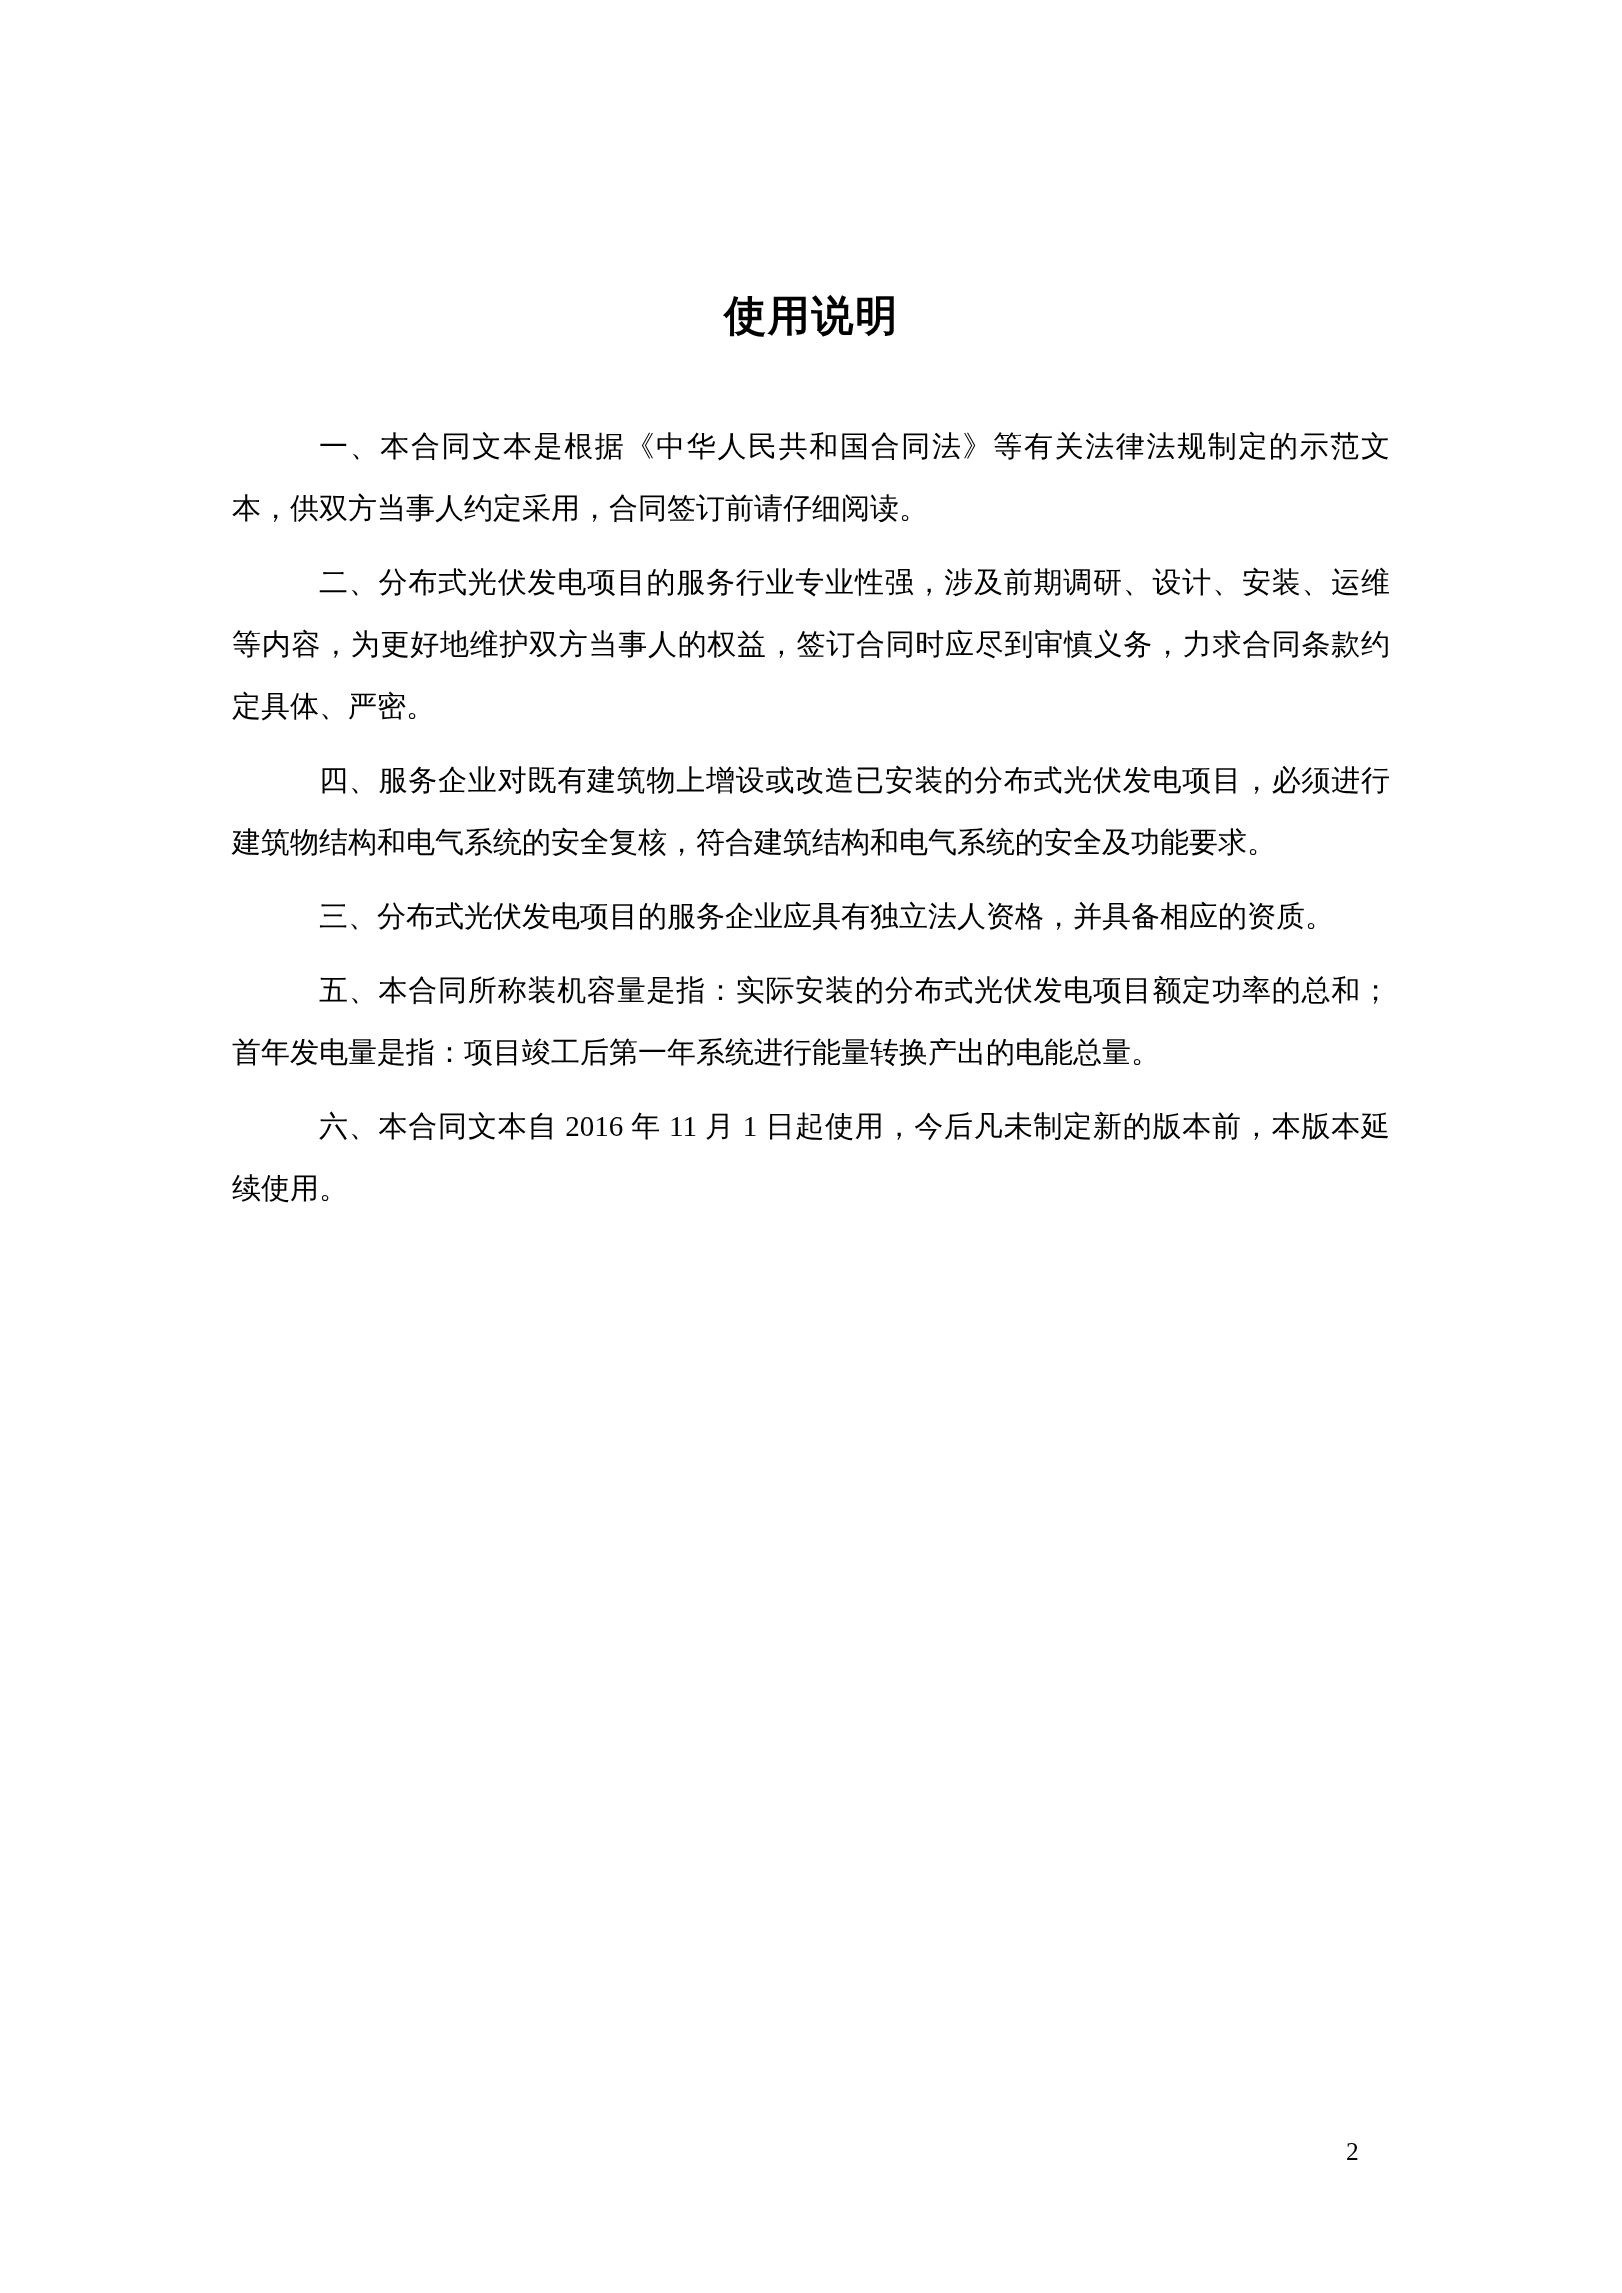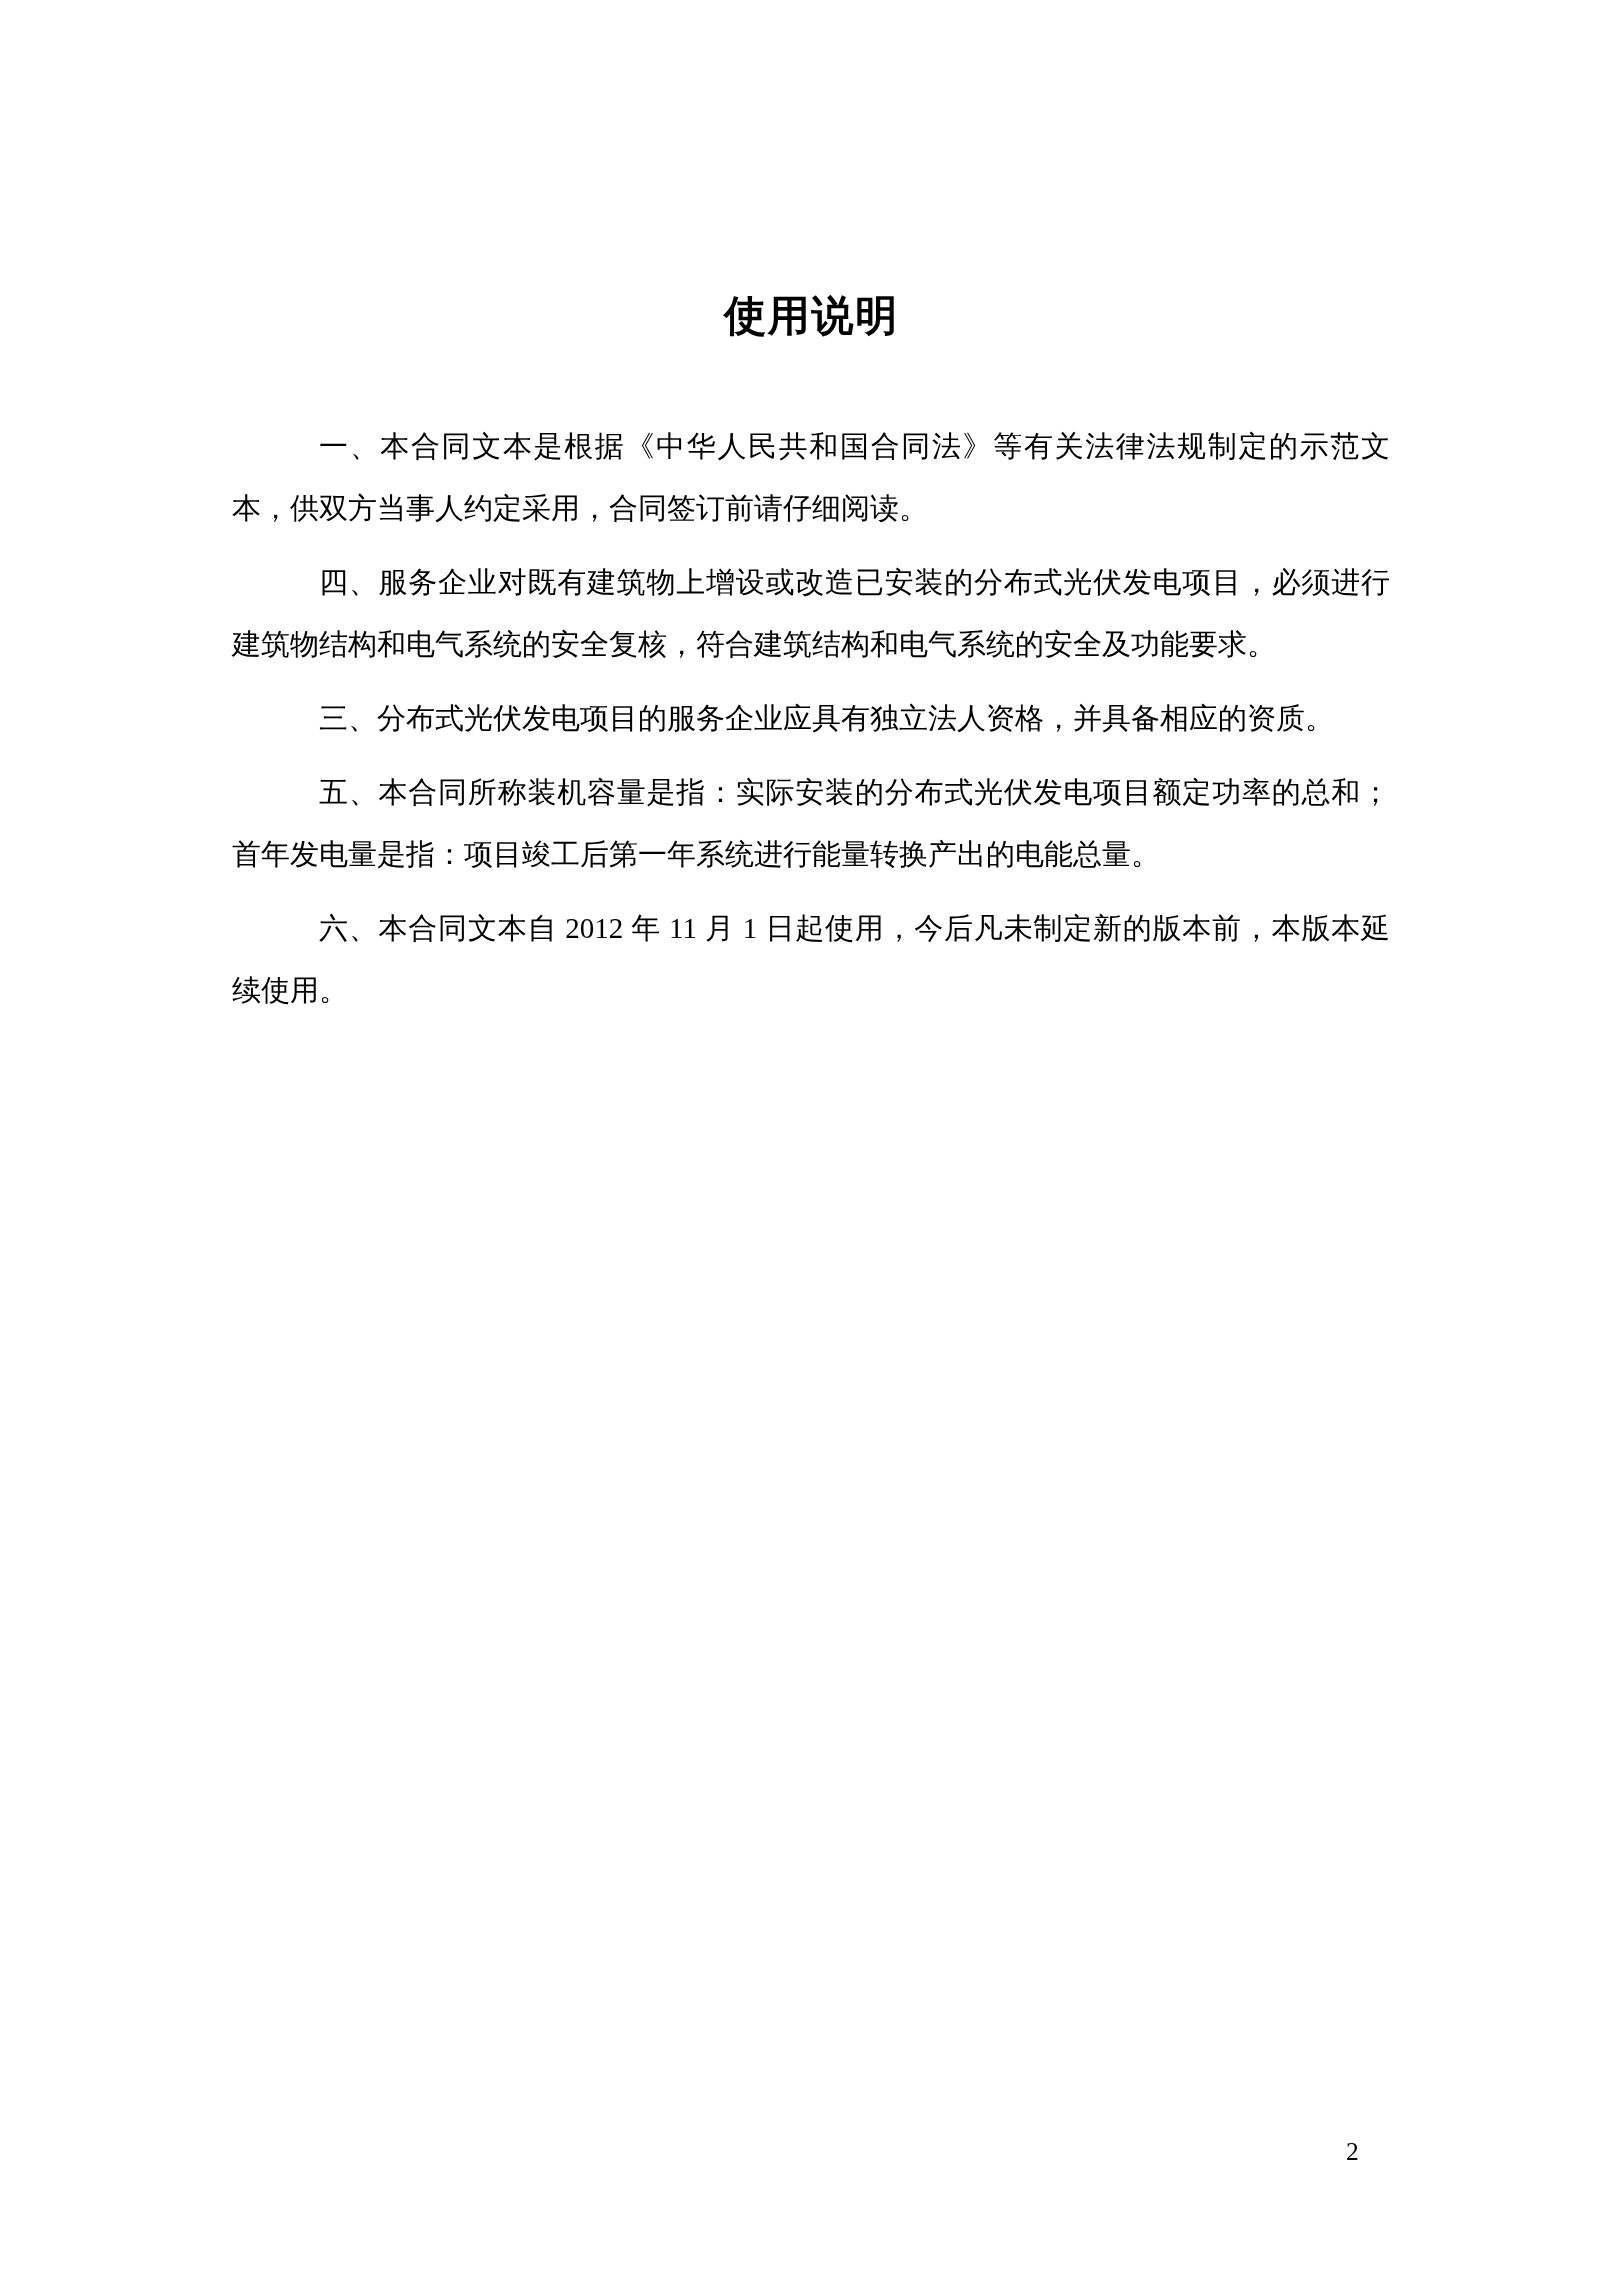--- a/index.html
+++ b/index.html
@@ -54,22 +54,23 @@
 </style>
 </head>
 <body>
 
 <div class="page">
 
   <h1 class="doc-title">使用说明</h1>
 
   <div class="doc-body">
     <p class="para">一、本合同文本是根据《中华人民共和国合同法》等有关法律法规制定的示范文本，供双方当事人约定采用，合同签订前请仔细阅读。</p>
+    <p class="para">二、分布式光伏发电项目的服务行业专业性强，涉及前期调研、设计、安装、运维等内容，为更好地维护双方当事人的权益，签订合同时应尽到审慎义务，力求合同条款约定具体、严密。</p>
     <p class="para">四、服务企业对既有建筑物上增设或改造已安装的分布式光伏发电项目，必须进行建筑物结构和电气系统的安全复核，符合建筑结构和电气系统的安全及功能要求。</p>
     <p class="para">三、分布式光伏发电项目的服务企业应具有独立法人资格，并具备相应的资质。</p>
     <p class="para">五、本合同所称装机容量是指：实际安装的分布式光伏发电项目额定功率的总和；首年发电量是指：项目竣工后第一年系统进行能量转换产出的电能总量。</p>
-    <p class="para">六、本合同文本自 2012 年 11 月 1 日起使用，今后凡未制定新的版本前，本版本延续使用。</p>
+    <p class="para">六、本合同文本自 2016 年 11 月 1 日起使用，今后凡未制定新的版本前，本版本延续使用。</p>
   </div>
 
   <div class="page-number">2</div>
 
 </div>
 
 
 </body></html>

